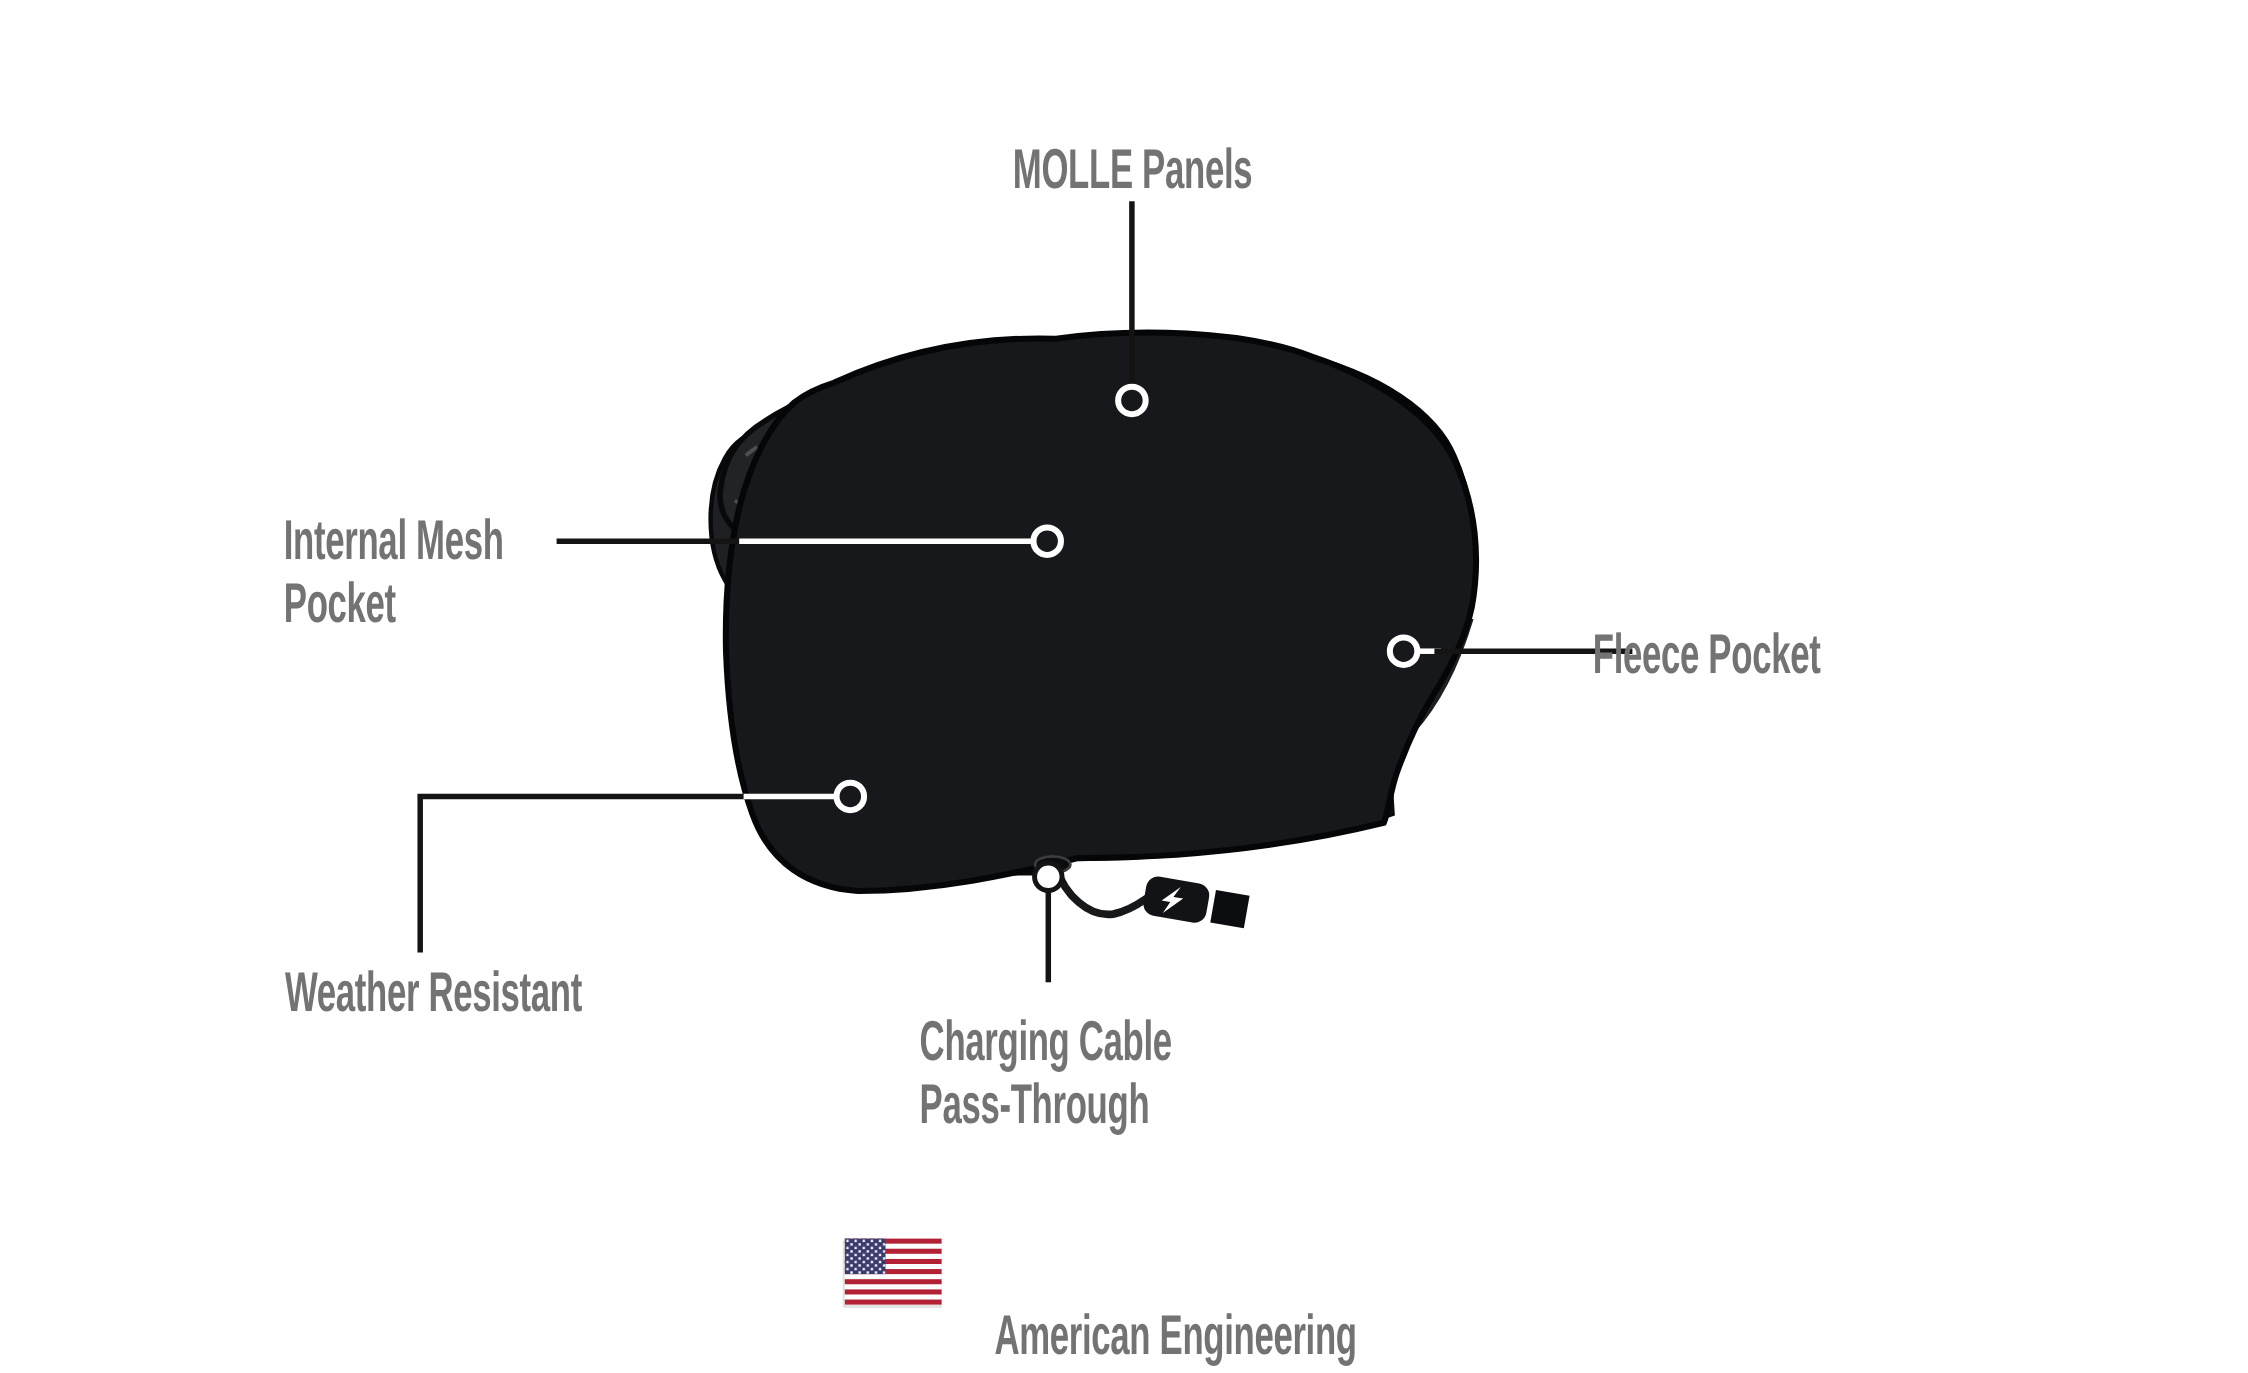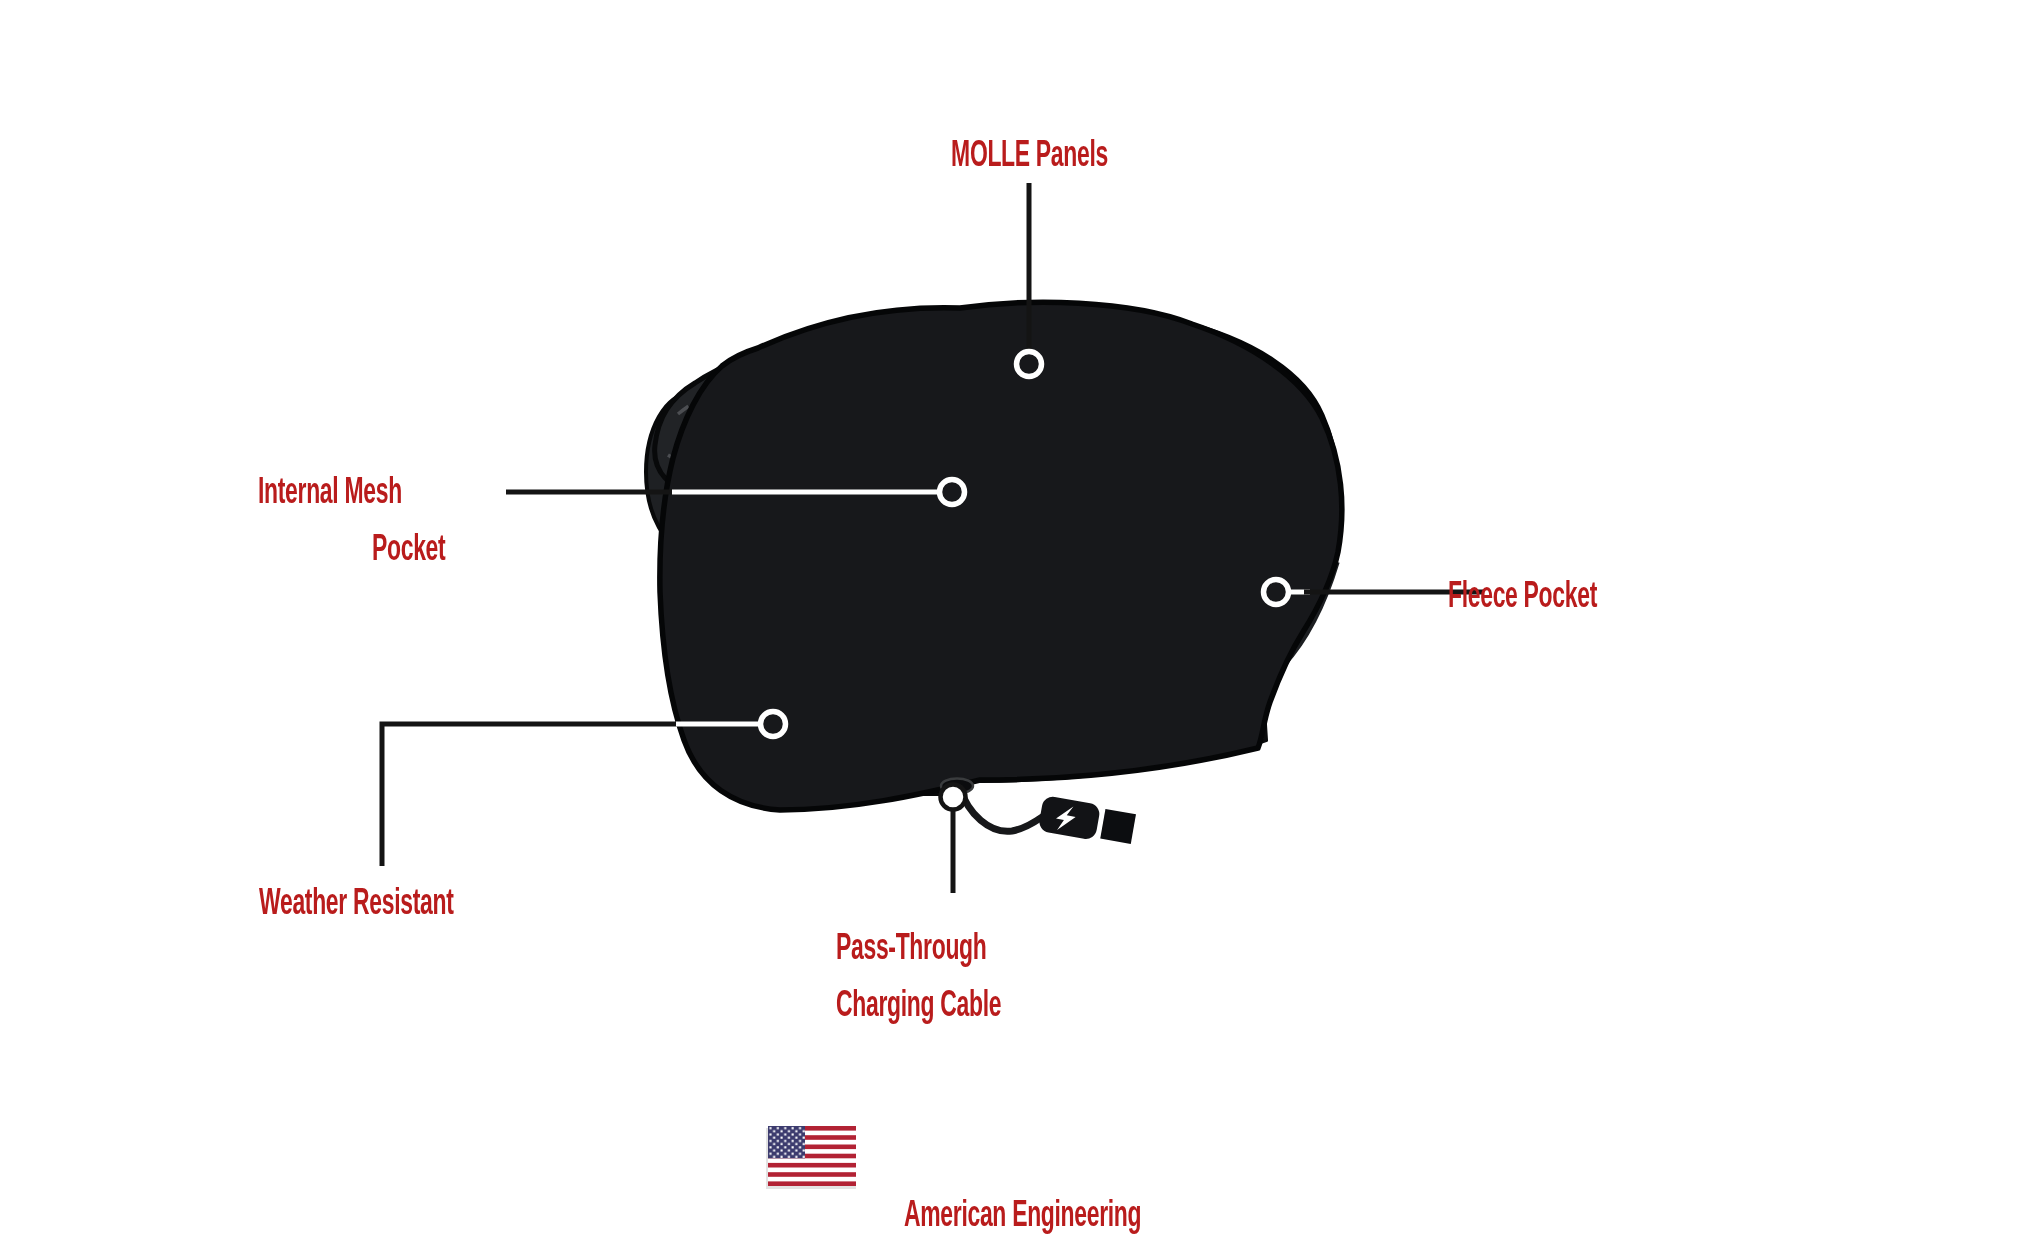--- a/index.html
+++ b/index.html
@@ -7,35 +7,35 @@
     position:relative;
     width:2044px;height:1248px;
     background:#ffffff;
     overflow:hidden;
     font-family:"Liberation Sans", sans-serif;
   }
   #art{position:absolute;left:0;top:0;width:2044px;height:1248px;}
   .callout-label{
     position:absolute;
     font-weight:bold;
-    font-size:37px;
+    font-size:51px;
     line-height:57px;
-    color:#b91c1c;
+    color:#737373;
     letter-spacing:-0.5px;
     white-space:nowrap;
   }
   .callout-label .squish{
     display:inline-block;
     transform:scaleX(0.62);
     transform-origin:left center;
   }
   .center .squish{transform-origin:center center;}
   .two-line span{display:block;}
   #lbl-molle{left:780px;top:125px;width:500px;text-align:center;}
-  #lbl-internal{left:258px;top:462px;text-align:right;}
+  #lbl-internal{left:258px;top:462px;}
   #lbl-fleece{left:1448px;top:566px;}
   #lbl-weather{left:230px;top:873px;margin-left:29px;}
   #lbl-charging{left:836px;top:918px;}
   #lbl-footer{left:904px;top:1185px;}
 </style>
 </head>
 <body>
 
 <div id="stage">
 
@@ -259,21 +259,21 @@
 
   <div class="callout-label" id="lbl-fleece">
     <span class="squish">Fleece Pocket</span>
   </div>
 
   <div class="callout-label" id="lbl-weather">
     <span class="squish">Weather Resistant</span>
   </div>
 
   <div class="callout-label two-line" id="lbl-charging">
+    <span><span class="squish">Charging Cable</span></span>
     <span><span class="squish">Pass-Through</span></span>
-    <span><span class="squish">Charging Cable</span></span>
   </div>
 
   <div class="callout-label" id="lbl-footer">
     <span class="squish">American Engineering</span>
   </div>
 
 </div>
 
 </body></html>

